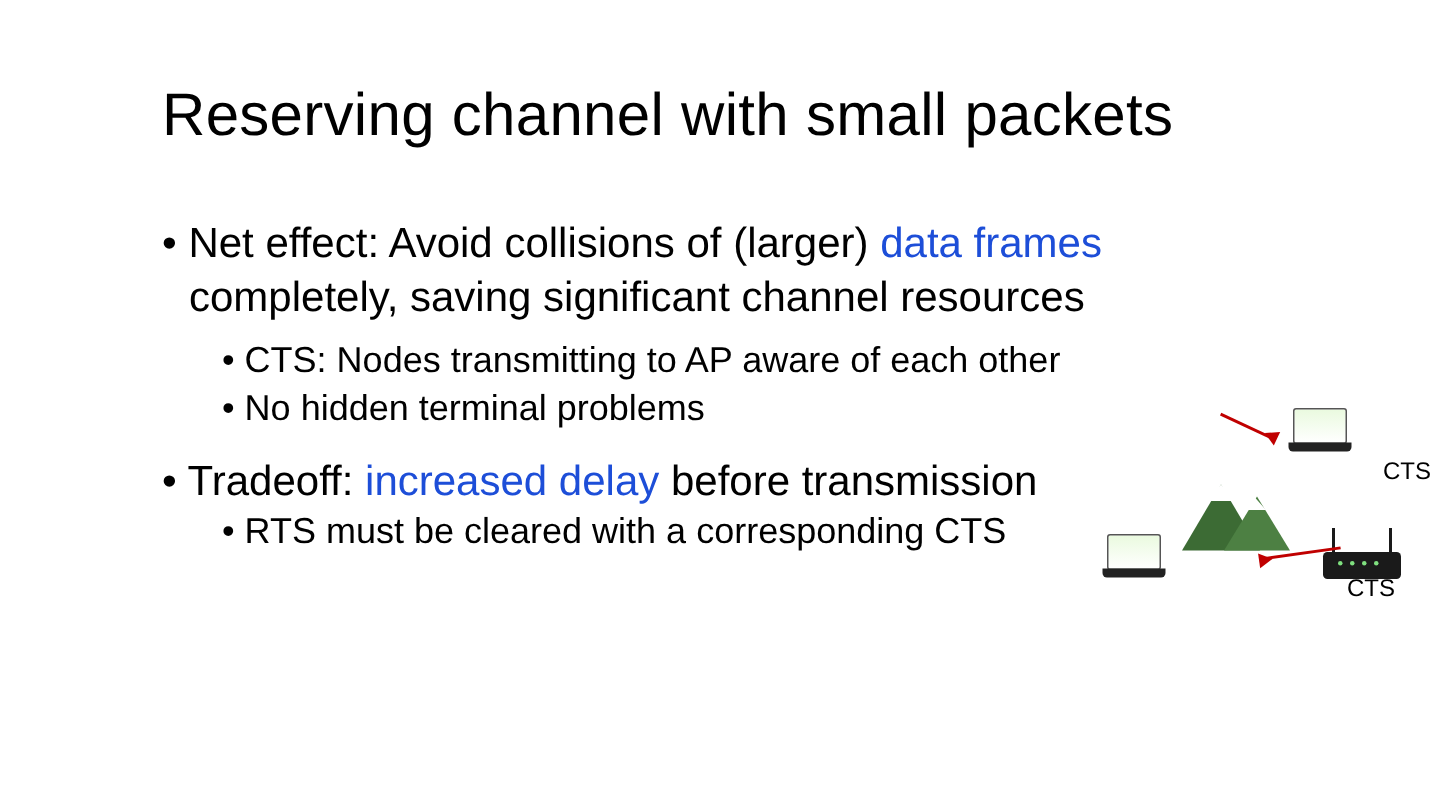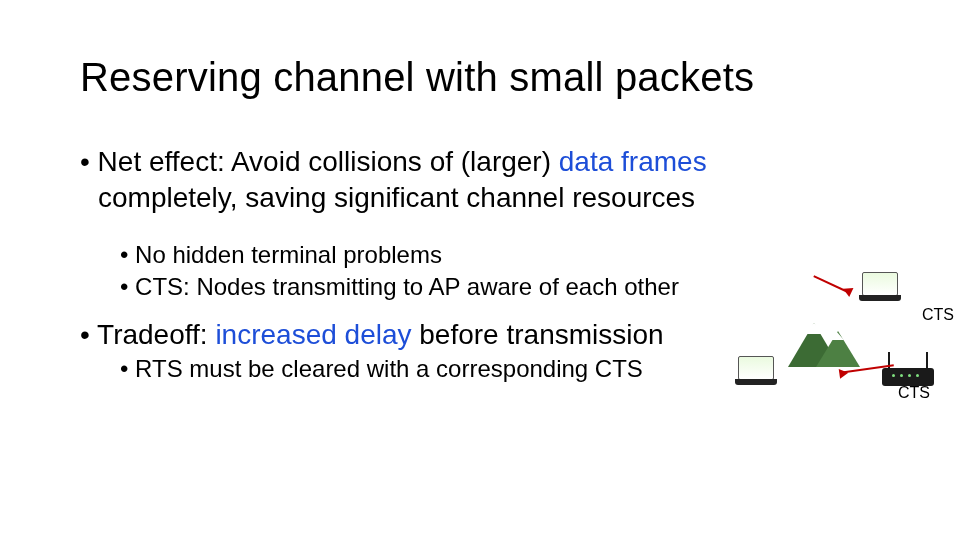--- a/index.html
+++ b/index.html
@@ -10,42 +10,42 @@
     background: #ffffff;
     font-family: Arial, Helvetica, sans-serif;
     color: #000;
     overflow: hidden;
   }
   .slide {
     position: relative;
     width: 960px;
     height: 540px;
     box-sizing: border-box;
-    padding: 55px 60px 0 80px;
+    padding: 55px 60px 0 108px;
   }
   .title {
     font-size: 40px;
     font-weight: 400;
     margin: 0 0 45px 0;
     letter-spacing: 0.2px;
   }
   .b1 {
     font-size: 28px;
     line-height: 1.2;
     margin: 0 0 2px 0;
     padding-left: 18px;
     text-indent: -18px;
   }
   .b1::before {
     content: "• ";
   }
   .b1-cont {
     font-size: 28px;
     line-height: 1.2;
-    margin: 0 0 16px 18px;
+    margin: 0 0 2px 18px;
   }
   .b2 {
     font-size: 24px;
     line-height: 1.25;
     margin: 0 0 2px 40px;
     padding-left: 16px;
     text-indent: -16px;
   }
   .b2::before {
     content: "• ";
@@ -157,22 +157,22 @@
   <h1 class="title">Reserving channel with small packets</h1>
 
   <p class="b1">
     <span>Net effect: Avoid collisions of (larger) </span><span class="red">data frames</span>
   </p>
   <p class="b1-cont">completely, saving significant channel resources</p>
 
 
   <div class="gap-sm"></div>
 
+  <p class="b2">CTS: Nodes transmitting to AP aware of each other</p>
   <p class="b2">No hidden terminal problems</p>
-  <p class="b2">CTS: Nodes transmitting to AP aware of each other</p>
 
   <div class="gap-md"></div>
 
   <p class="b1">
     <span>Tradeoff: </span><span class="red">increased delay </span><span>before transmission</span>
   </p>
 
   <p class="b2">RTS must be cleared with a corresponding CTS</p>
 
   <div class="diagram">

